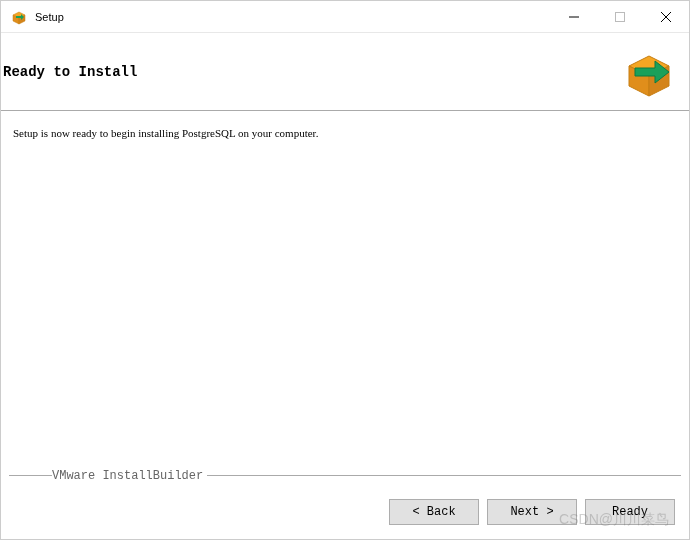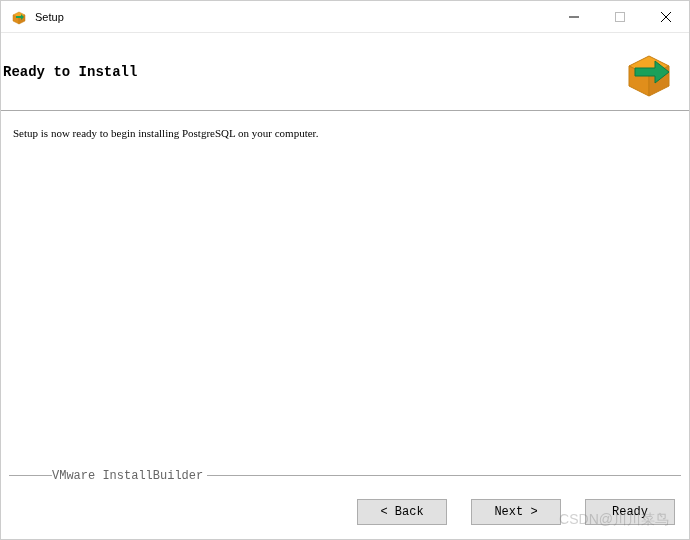--- a/index.html
+++ b/index.html
@@ -109,21 +109,21 @@
       left: 3px;
       padding: 0 4px 0 0;
       margin-left: 40px;
     }
 
     .button-row {
       position: absolute;
       right: 14px;
       bottom: 14px;
       display: flex;
-      gap: 24px;
+      gap: 8px;
     }
     .btn {
       min-width: 90px;
       height: 26px;
       padding: 0 14px;
       border: 1px solid #adadad;
       background: #e1e1e1;
       font-family: "Courier New", monospace;
       font-size: 12px;
       color: #000;

